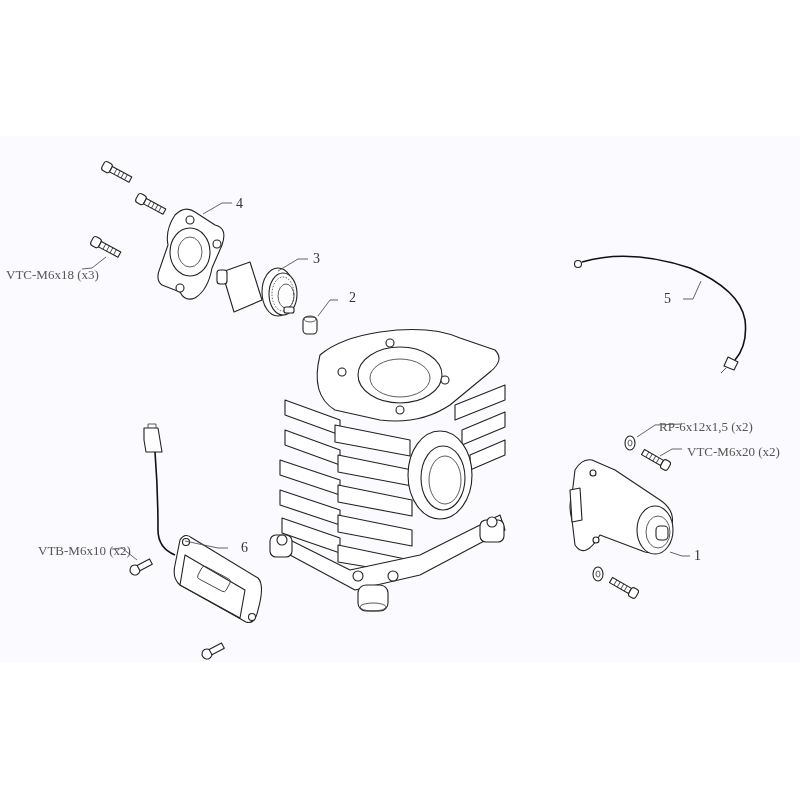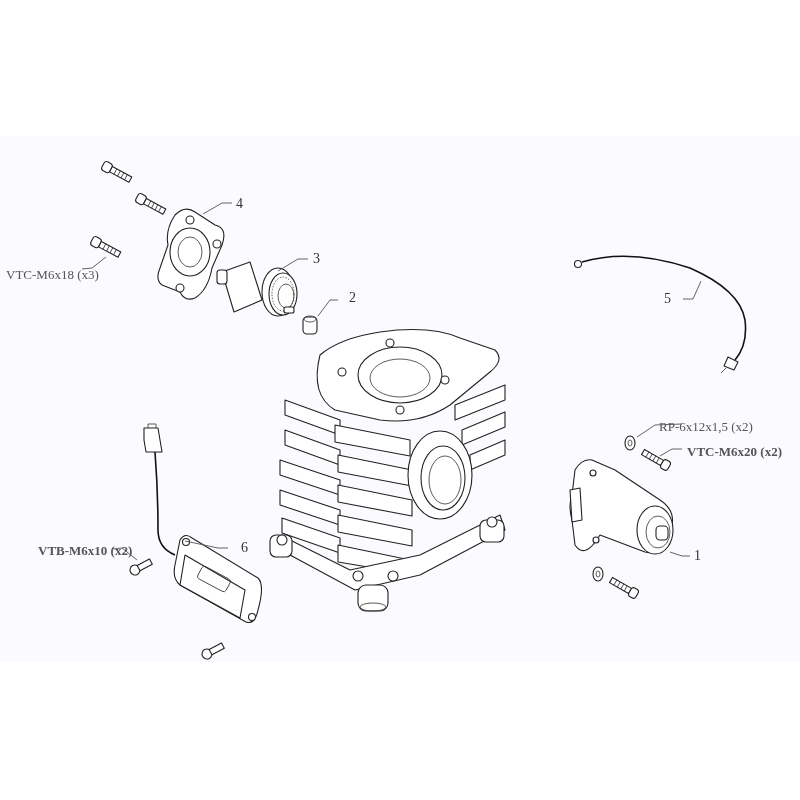--- a/index.html
+++ b/index.html
@@ -176,14 +176,14 @@
 
 <div class="lbl callout-num" style="left:236px; top:197px;">4</div>
 <div class="lbl callout-num" style="left:313px; top:252px;">3</div>
 <div class="lbl callout-num" style="left:349px; top:291px;">2</div>
 <div class="lbl callout-num" style="left:664px; top:292px;">5</div>
 <div class="lbl callout-num" style="left:241px; top:541px;">6</div>
 <div class="lbl callout-num" style="left:694px; top:549px;">1</div>
 
 <div class="lbl callout-txt" style="left:6px; top:268px;">VTC-M6x18 (x3)</div>
 <div class="lbl callout-txt" style="left:659px; top:420px;">RP-6x12x1,5 (x2)</div>
-<div class="lbl callout-txt" style="left:687px; top:445px;font-weight:bold;">VTC-M6x20 (x2)</div>
-<div class="lbl callout-txt" style="left:38px; top:544px;font-weight:bold;">VTB-M6x10 (x2)</div>
+<div class="lbl callout-txt" style="left:687px; top:445px;">VTC-M6x20 (x2)</div>
+<div class="lbl callout-txt" style="left:38px; top:544px;">VTB-M6x10 (x2)</div>
 
 </body></html>

